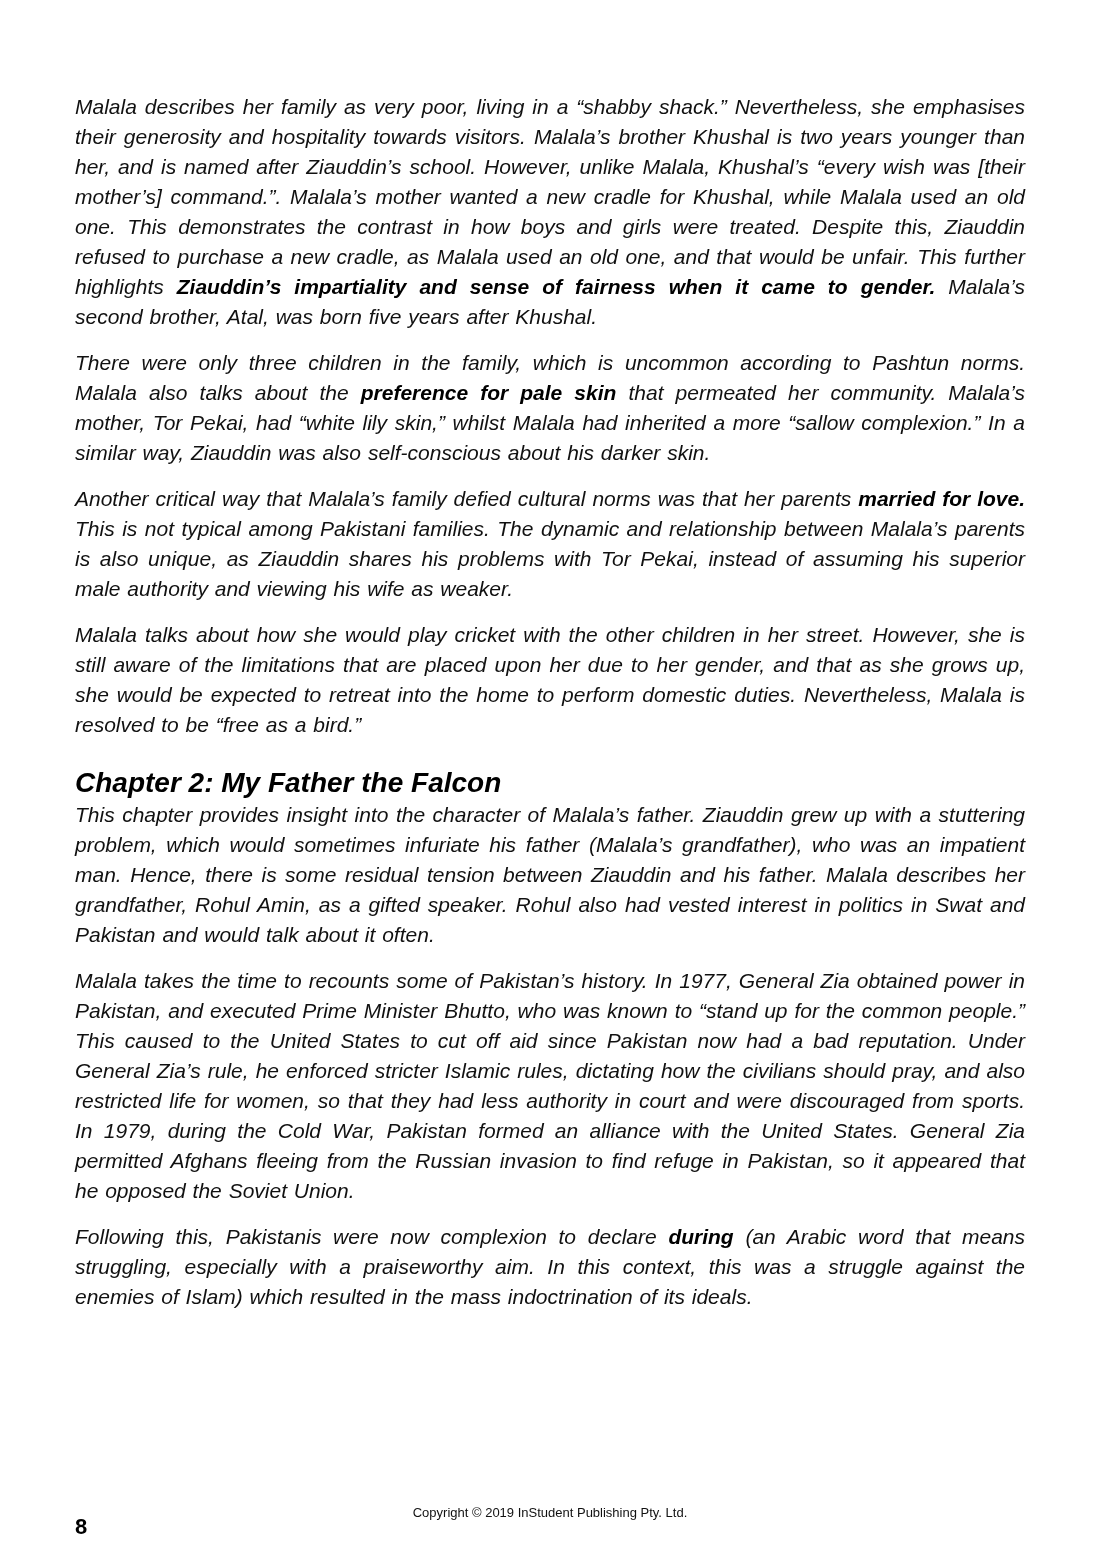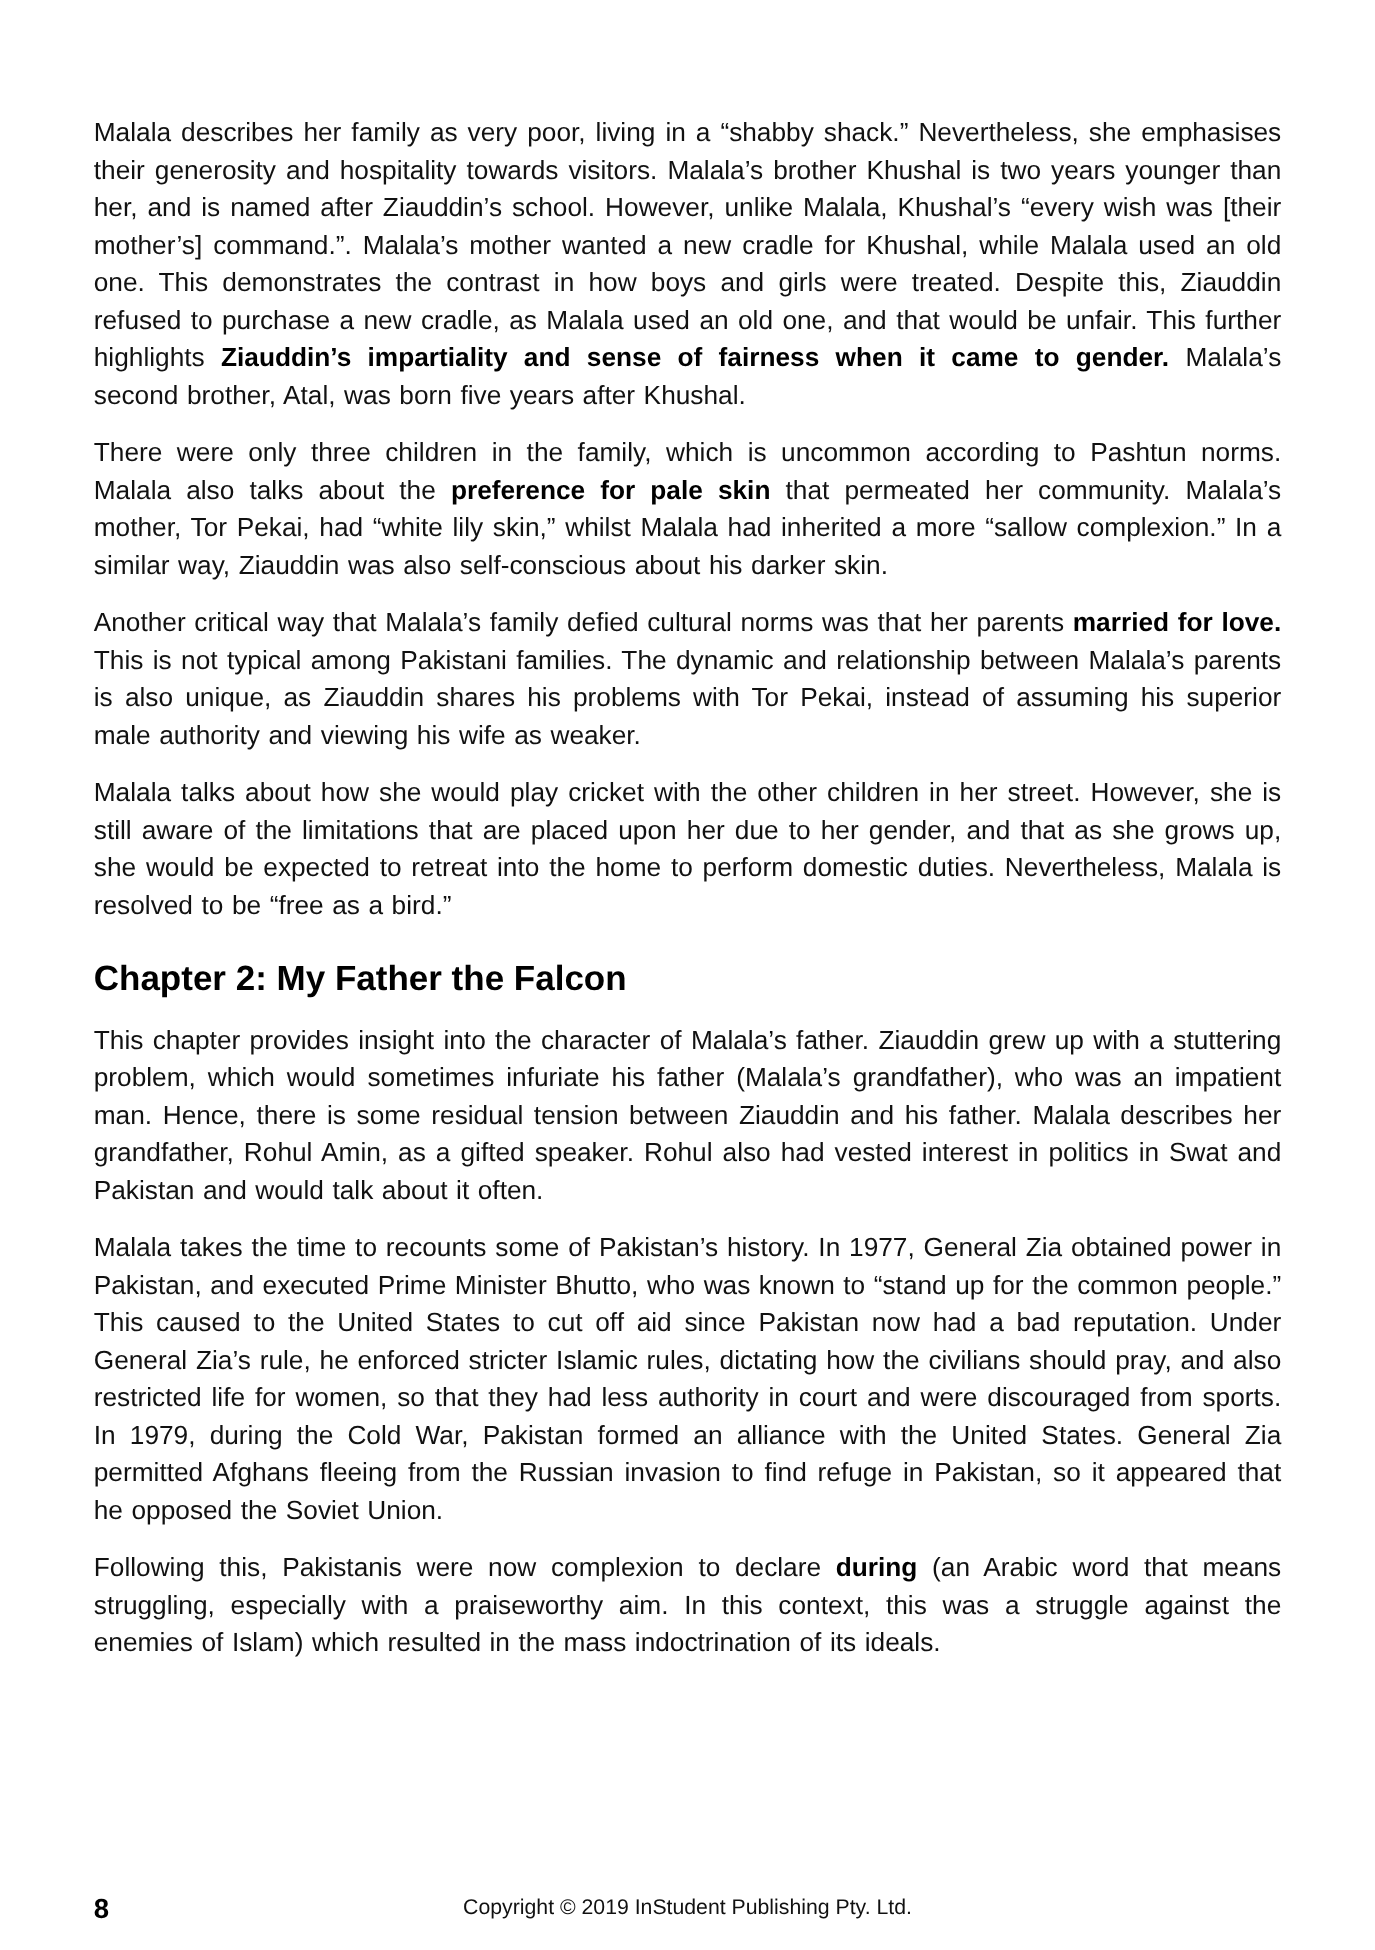--- a/index.html
+++ b/index.html
@@ -20,20 +20,21 @@
   .page {
     position: relative;
     width: 1100px;
     height: 1560px;
     background: #ffffff;
     padding: 92px 75px 0 75px;
   }
 
   .doc-body {
     width: 950px;
+    font-style: italic;
   }
 
   .paragraph {
     font-size: 21px;
     line-height: 30px;
     text-align: justify;
     margin-bottom: 16px;
     color: #111111;
     word-spacing: 1px;
   }
@@ -42,21 +43,20 @@
     font-weight: bold;
     color: #000000;
   }
 
   .chapter-heading {
     font-size: 28px;
     line-height: 34px;
     font-weight: bold;
     color: #000000;
     margin-top: 26px;
-    margin-bottom: 18px;
     text-align: left;
   }
 
   .page-footer {
     position: absolute;
     left: 75px;
     right: 75px;
     bottom: 20px;
     height: 28px;
   }
@@ -67,22 +67,22 @@
     bottom: 0;
     font-size: 22px;
     font-weight: bold;
     color: #000000;
   }
 
   .copyright-text {
     position: absolute;
     left: 50%;
     transform: translateX(-50%);
-    bottom: 4px;
-    font-size: 17px;
+    bottom: 20px;
+    font-size: 13px;
     color: #111111;
     white-space: nowrap;
     text-align: right;
   }
 </style>
 </head>
 <body>
 
 <div class="page">
 

